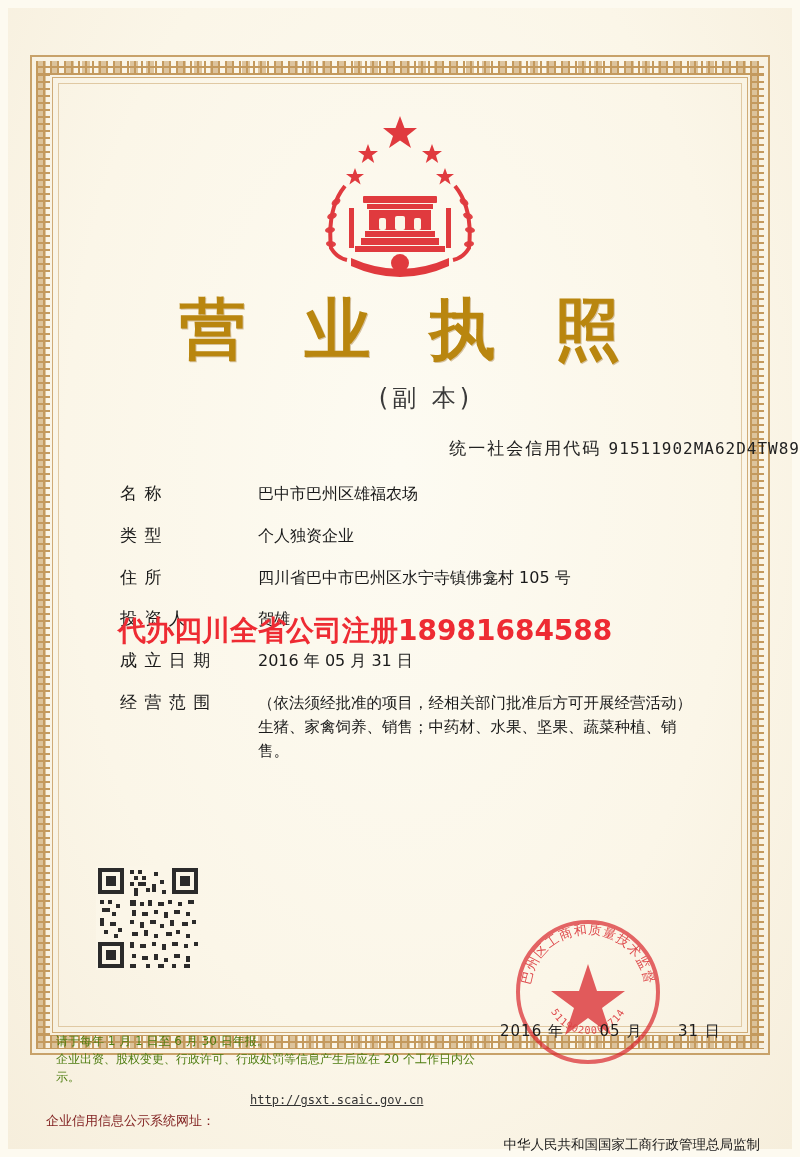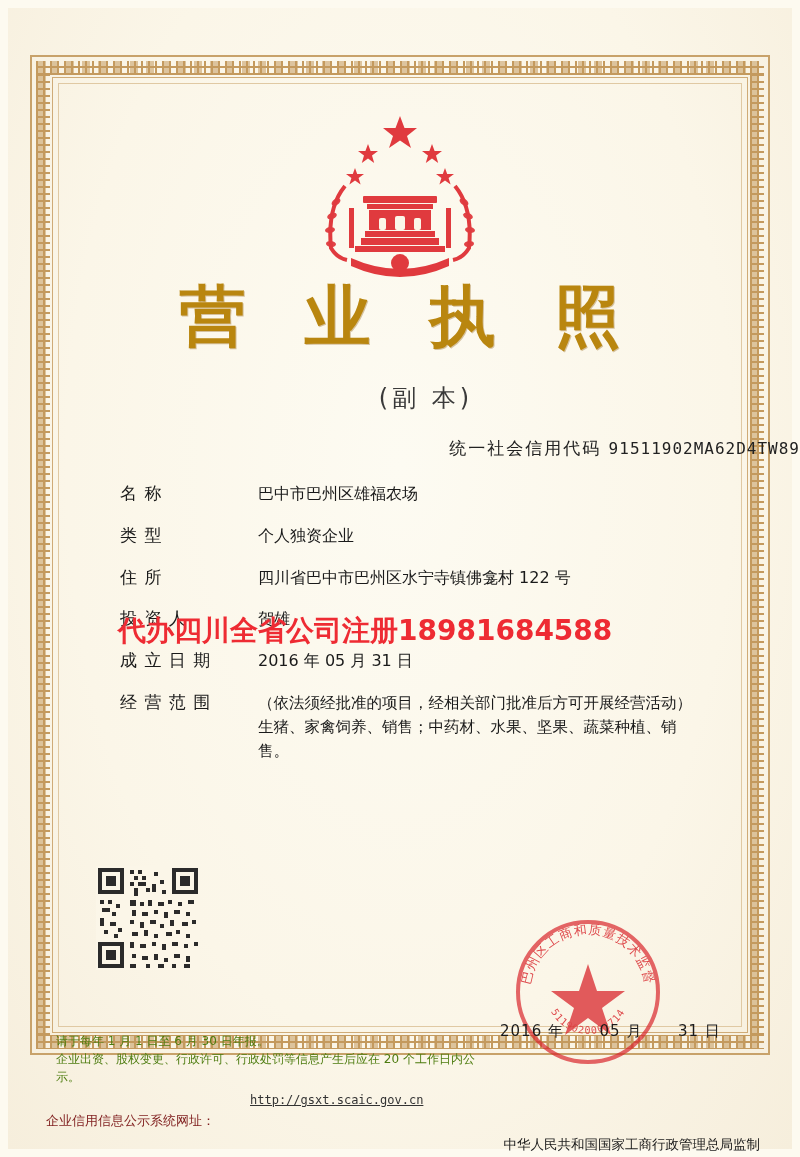--- a/index.html
+++ b/index.html
@@ -107,21 +107,21 @@
     left: 50%;
     top: 108px;
     transform: translateX(-50%);
     width: 190px;
     height: 180px;
   }
 
   
   .title {
     position: absolute;
-    top: 272px;
+    top: 285px;
     left: 0;
     width: 100%;
     text-align: center;
     font-family: "DejaVu Sans", "Liberation Sans", sans-serif;
     font-size: 66px;
     font-weight: bold;
     letter-spacing: 18px;
     text-indent: 18px;
     color: #b9860f;
     text-shadow: 1px 1px 0 rgba(140,90,10,0.35);
@@ -350,21 +350,21 @@
     <div class="field-row">
       <div class="field-label">名      称</div>
       <div class="field-value">巴中市巴州区雄福农场</div>
     </div>
     <div class="field-row">
       <div class="field-label">类      型</div>
       <div class="field-value">个人独资企业</div>
     </div>
     <div class="field-row">
       <div class="field-label">住      所</div>
-      <div class="field-value">四川省巴中市巴州区水宁寺镇佛龛村 122 号</div>
+      <div class="field-value">四川省巴中市巴州区水宁寺镇佛龛村 105 号</div>
     </div>
     <div class="field-row">
       <div class="field-label">投  资  人</div>
       <div class="field-value">贺雄</div>
     </div>
     <div class="field-row">
       <div class="field-label">成 立 日 期</div>
       <div class="field-value">2016 年 05 月 31 日</div>
     </div>
     <div class="field-row">

